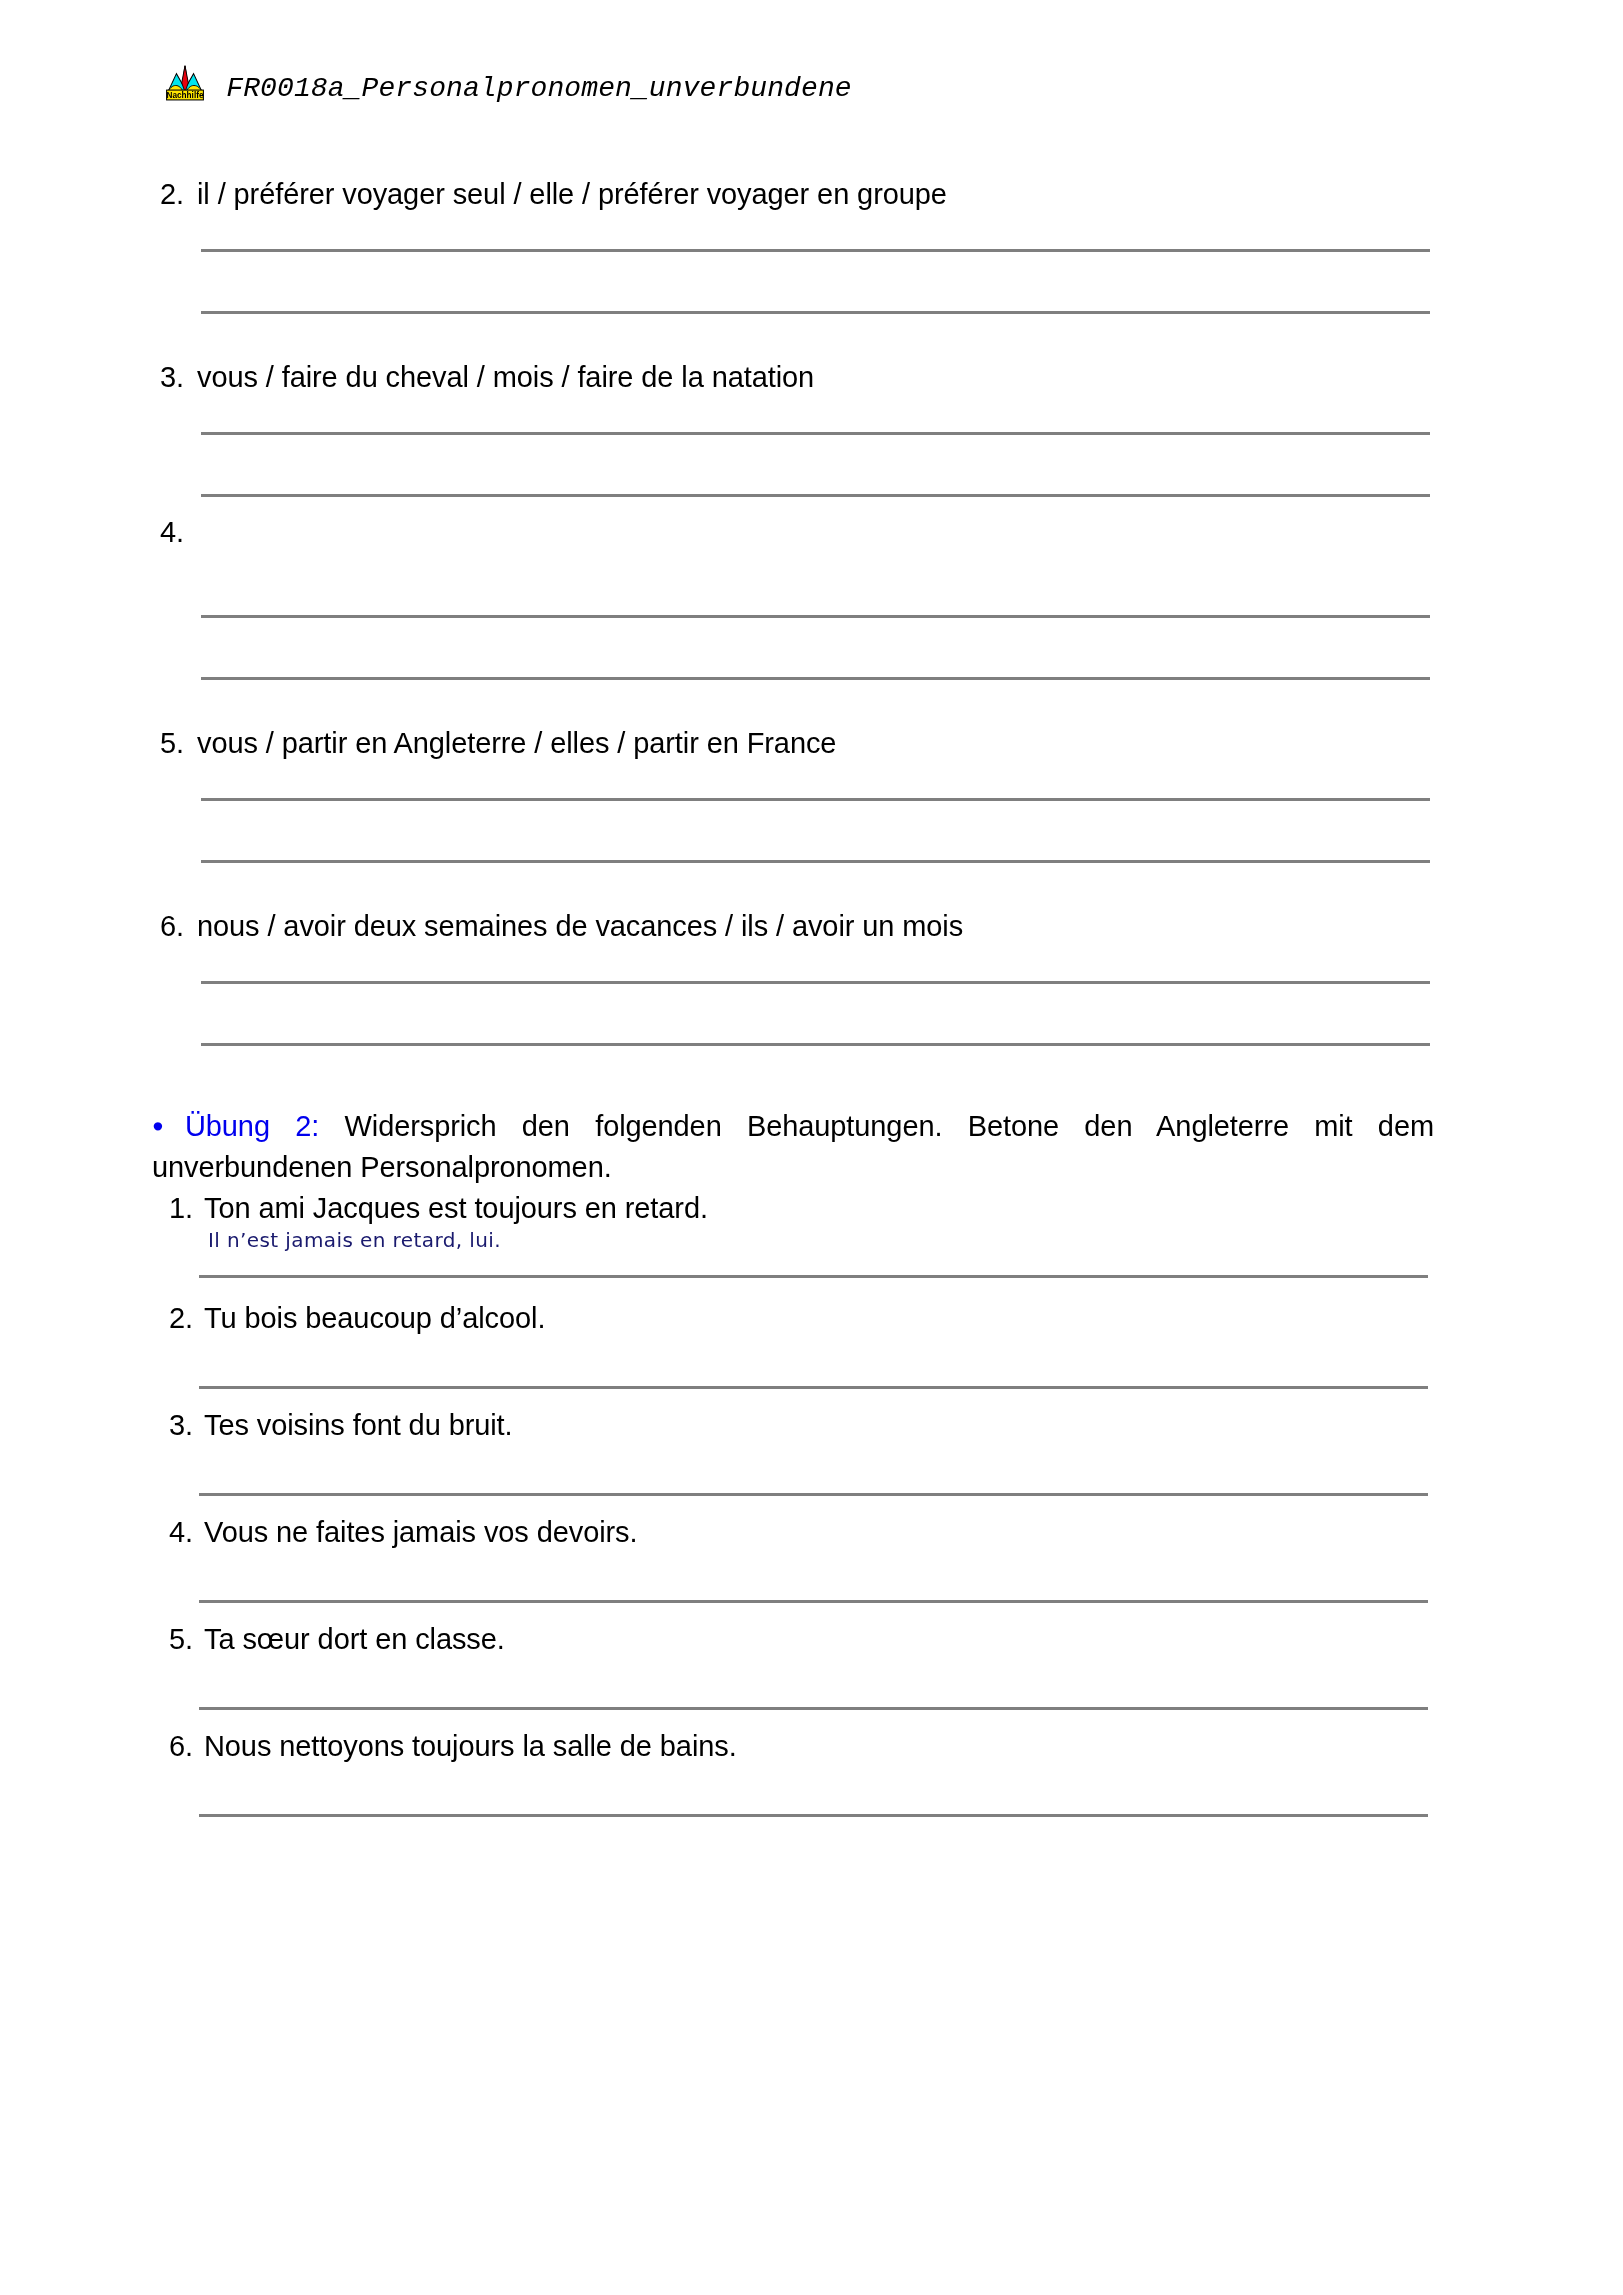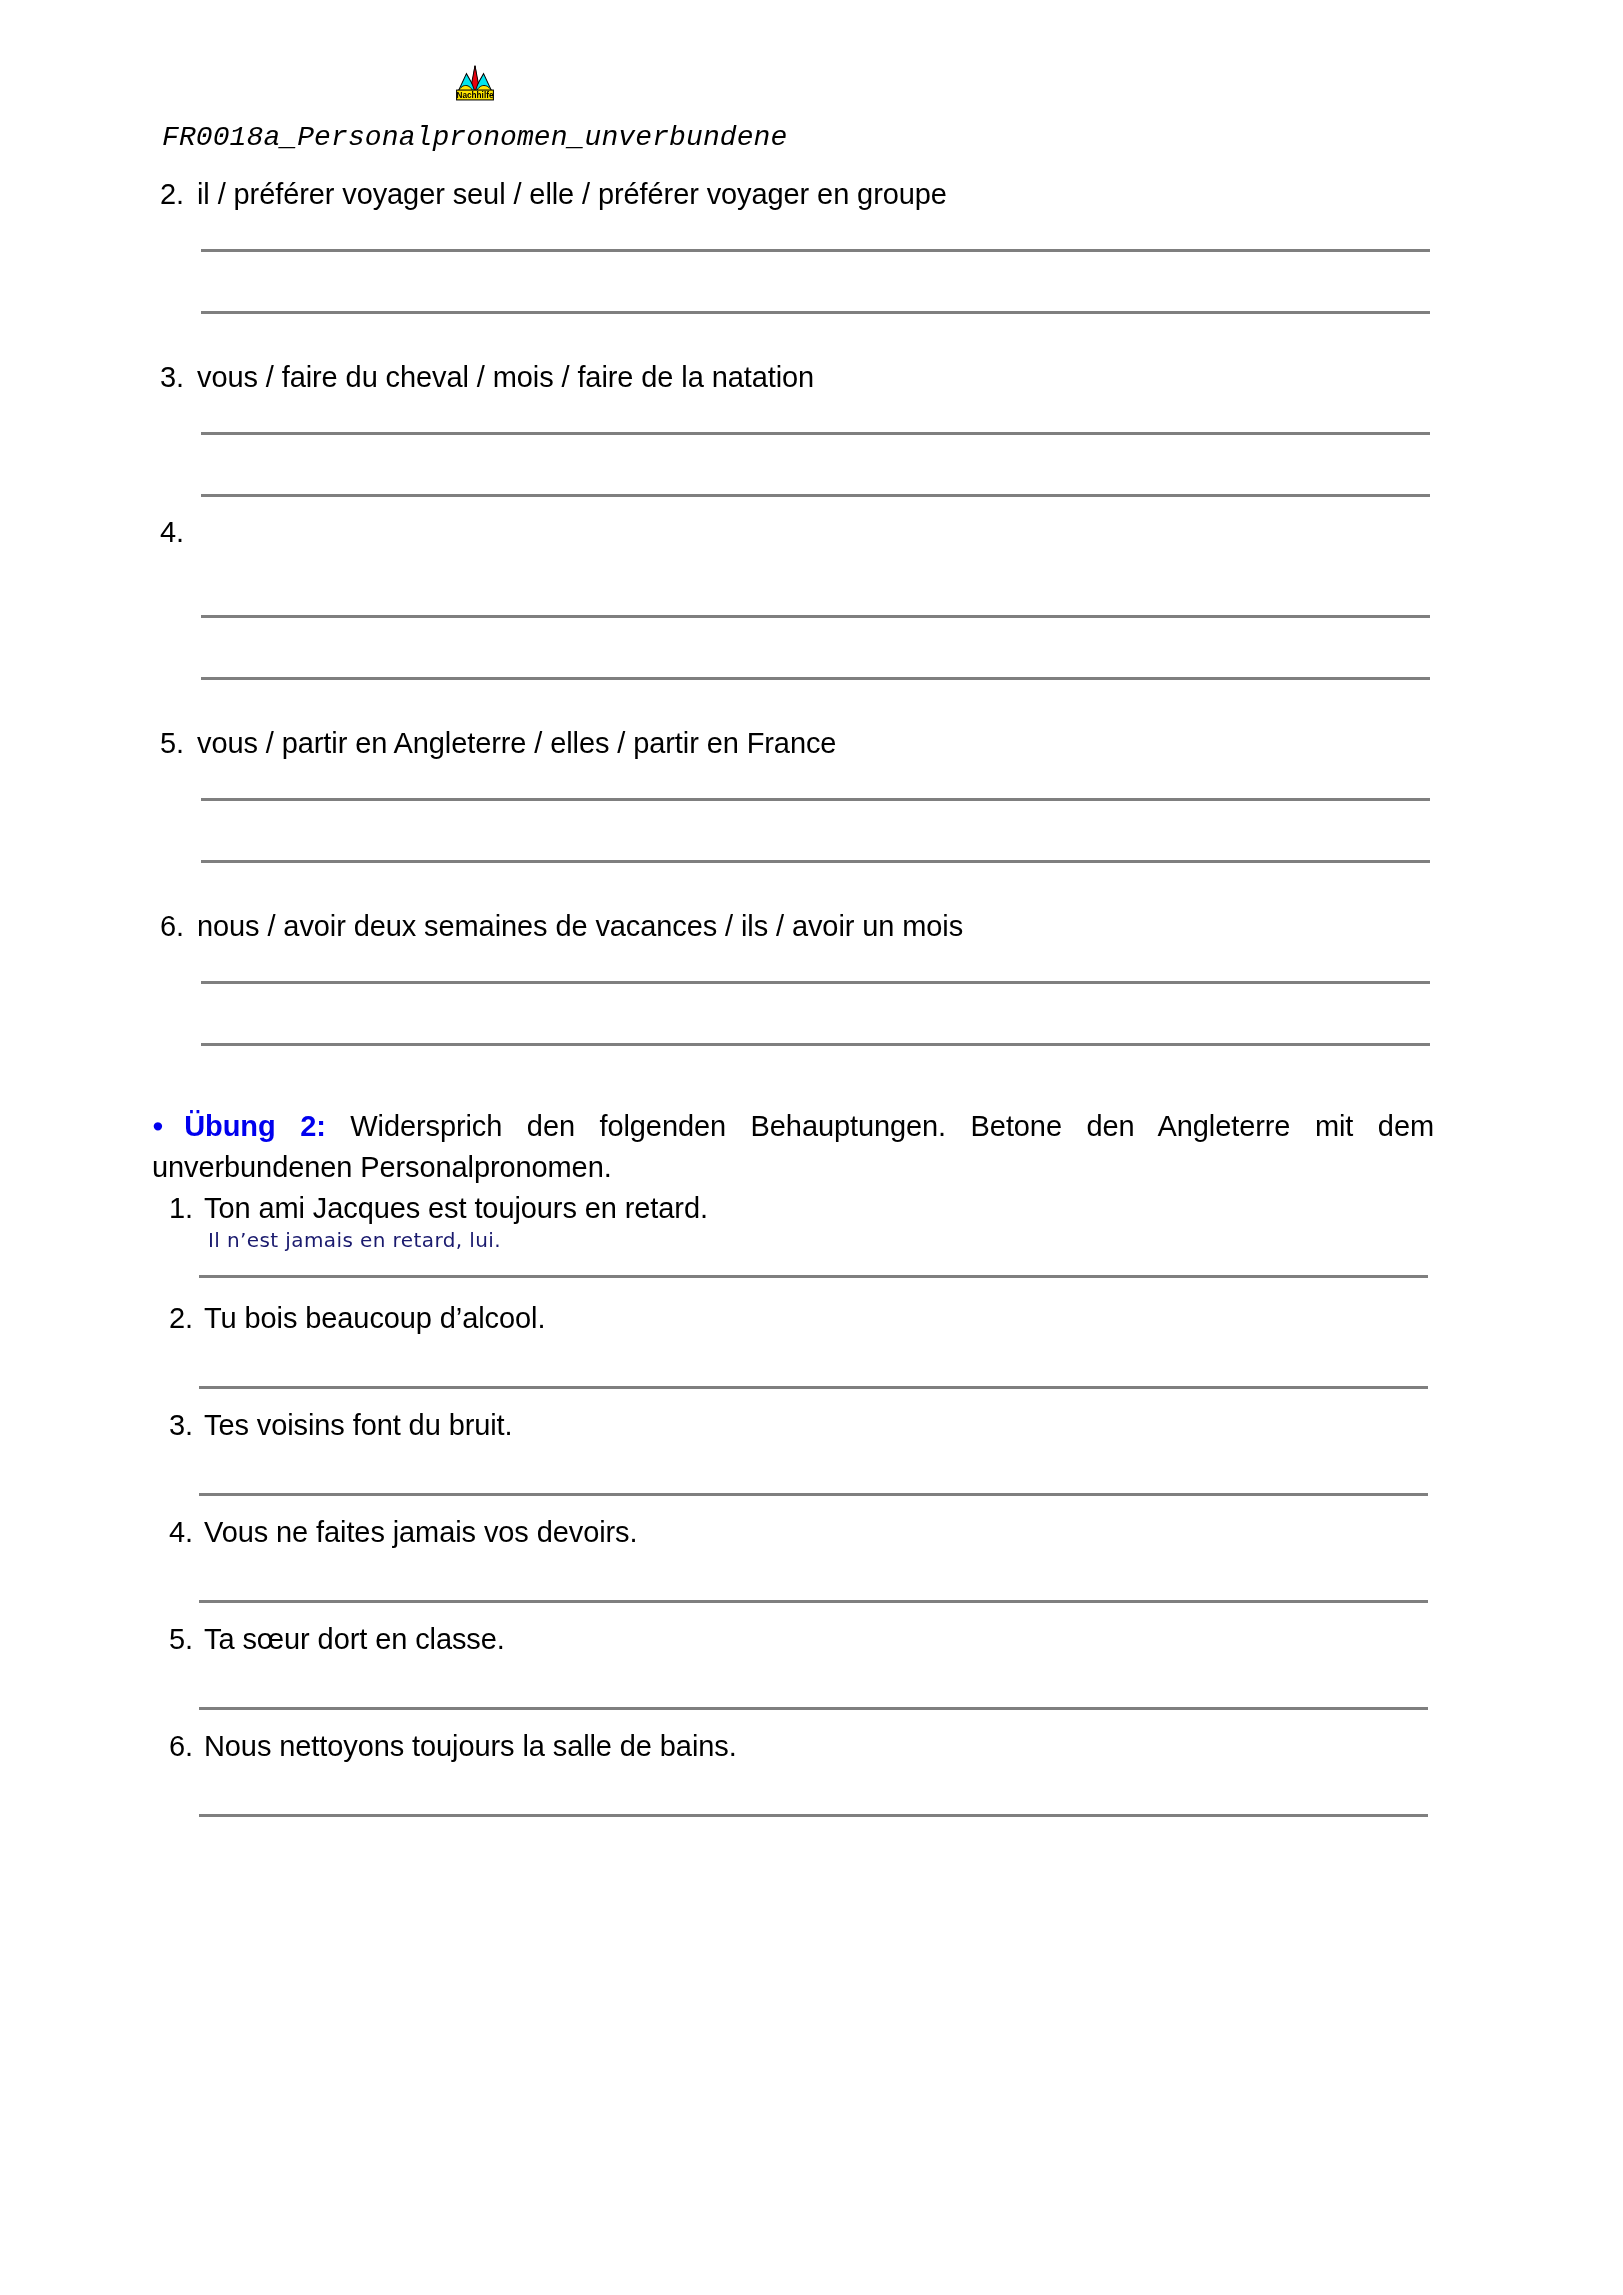--- a/index.html
+++ b/index.html
@@ -22,23 +22,22 @@
     height: 2295px;
     background: #ffffff;
   }
 
   
   .header {
     position: absolute;
     left: 162px;
     top: 63px;
     display: flex;
-    align-items: center;
+    align-items: flex-end;
     gap: 18.3px;
-    flex-direction: column;
   }
   .logo {
     width: 46px;
     height: 41px;
     position: relative;
     flex: none;
   }
   .logo svg { display: block; }
 
   .doc-title {
@@ -104,21 +103,21 @@
     color: #000000;
   }
   .uebung-bullet {
     color: #0000ee;
     font-size: 19.6px;
     vertical-align: 0.18em;
     padding-right: 3.9px;
   }
   .uebung-label {
     color: #0000ee;
-    font-weight: bold;
+    font-weight: normal;
   }
 
   
   .ex2-list {
     position: absolute;
     left: 169px;
     top: 1194px;
     width: 1276px;
   }
   .ex2-item {

